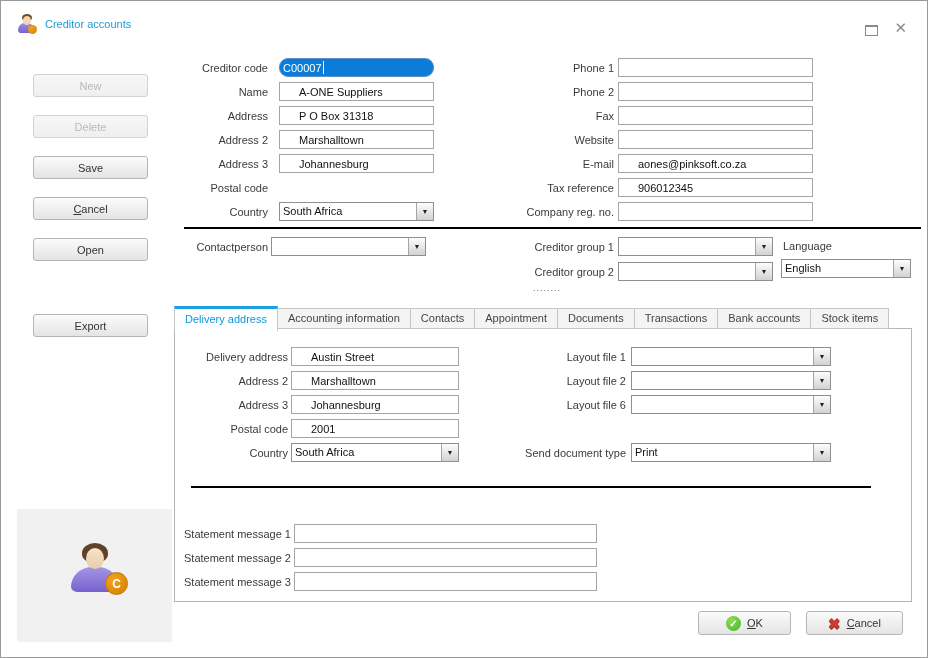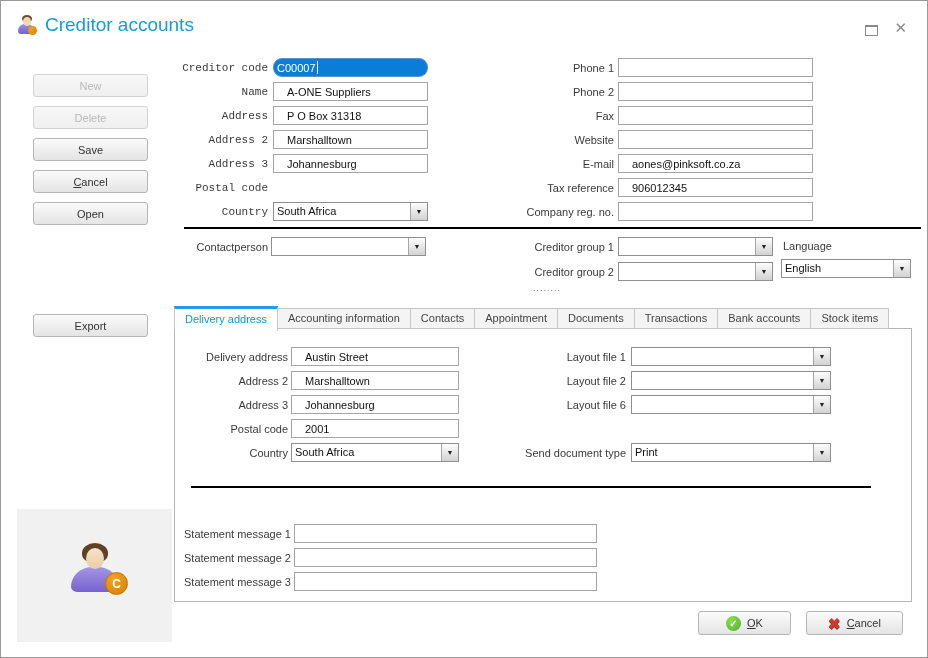--- a/index.html
+++ b/index.html
@@ -5,62 +5,62 @@
   :root{
     --title-blue:#1a9bd7; --tab-active-blue:#0a99e0; --selection-blue:#0b7cd8;
     --ok-green:#47b02c; --cancel-red:#cc3b2f;
   }
   *{box-sizing:border-box;}
   body{margin:0;font-family:"Liberation Sans",sans-serif;background:#fff;}
   .window{position:relative;width:928px;height:658px;border:1px solid #9a9a9a;background:#fff;overflow:hidden;}
 
   
   .titlebar{position:absolute;left:16px;top:13px;display:flex;align-items:center;gap:8px;}
-  .title{font-size:19px;color:var(--title-blue);}
+  .title{font-size:11px;color:var(--title-blue);}
   .mini-person{position:relative;width:20px;height:20px;}
   .mp-hair{position:absolute;left:5px;top:0;width:10px;height:7px;background:#6f4c2c;border-radius:50% 50% 45% 45%;}
   .mp-face{position:absolute;left:6px;top:2px;width:8px;height:9px;background:#f2d7b4;border-radius:50%;}
   .mp-body{position:absolute;left:1px;top:9px;width:16px;height:10px;background:linear-gradient(#9c8fe0,#7662cf);border-radius:8px 8px 4px 4px;}
   .mp-badge{position:absolute;right:0;bottom:0;width:9px;height:9px;background:radial-gradient(circle at 35% 30%,#f2a31d,#d57f06);border-radius:50%;}
   .btn-max{position:absolute;right:49px;top:24px;width:13px;height:11px;border:1px solid #8a8a8a;border-top-width:2px;cursor:pointer;}
   .btn-close{position:absolute;right:20px;top:18px;font-size:15px;color:#8a8a8a;cursor:pointer;}
 
   
   .winbtn{font-family:"Liberation Sans",sans-serif;font-size:11px;color:#333;height:23px;
     background:linear-gradient(#fbfbfb,#e4e4e4);border:1px solid #b5b5b5;border-radius:3px;cursor:pointer;}
   .winbtn:disabled{color:#b9b9b9;background:linear-gradient(#f7f7f7,#efefef);border-color:#d2d2d2;}
-  #sidebar-buttons{position:absolute;left:32px;top:73px;width:115px;display:flex;flex-direction:column;gap:9px;}
+  #sidebar-buttons{position:absolute;left:32px;top:73px;width:115px;display:flex;flex-direction:column;gap:18px;}
   .sbbtn{width:115px;}
   .export{position:absolute;left:32px;top:313px;width:115px;}
 
   
   .avatar-panel{position:absolute;left:16px;top:508px;width:155px;height:133px;background:#f1f1f1;}
   .person{position:absolute;left:54px;top:34px;width:48px;height:50px;}
   .p-hair{position:absolute;left:11px;top:0;width:26px;height:20px;background:#5f4126;border-radius:50% 50% 45% 45%;}
   .p-face{position:absolute;left:15px;top:5px;width:18px;height:21px;background:linear-gradient(#f6e3c8,#e9cda6);border-radius:50%;}
   .p-body{position:absolute;left:0;top:24px;width:48px;height:25px;background:linear-gradient(#a396e4,#7662cf);border-radius:24px 24px 8px 8px / 22px 22px 6px 6px;}
   .p-badge{position:absolute;right:-9px;bottom:-2px;width:23px;height:23px;border-radius:50%;
     background:radial-gradient(circle at 35% 30%,#f2a31d,#d57f06);border:1px solid #c37405;
     color:#fff;font-weight:bold;font-size:12px;display:flex;align-items:center;justify-content:center;}
 
   
   .rows{position:absolute;z-index:2;}
   .frow{display:flex;align-items:center;height:19px;margin-bottom:5px;}
   .flabel{font-size:11px;color:#3a3a3a;text-align:right;white-space:nowrap;}
   .tinput{border:1px solid #a5a5a5;height:19px;font-family:"Liberation Sans",sans-serif;font-size:11px;
-    padding:1px 13px;color:#111;background:#fff;}
+    padding:1px 19px;color:#111;background:#fff;}
   .tinput.focused{display:flex;align-items:center;background:var(--selection-blue);border-color:#5e90c4;padding:0 3px;border-radius:9px;}
   .seltext{color:#fff;}
   .caret{width:1px;height:13px;background:#fff;margin-left:1px;}
   .combo{height:19px;border:1px solid #8f8f8f;background:#fff;display:flex;align-items:stretch;cursor:pointer;}
   .ctext{flex:1;font-size:11px;color:#111;padding:2px 3px;overflow:hidden;white-space:nowrap;}
   .cbtn{width:17px;border-left:1px solid #a5a5a5;background:linear-gradient(#fdfdfd,#d2d2d2);
     font-size:7px;color:#222;display:flex;align-items:center;justify-content:center;}
 
-  .main-left{left:178px;top:57px;}  .main-left .flabel{width:89px;margin-right:5px;font-family:Liberation Mono, monospace;}  .main-left .tinput,.main-left .combo{width:155px;}
+  .main-left{left:178px;top:57px;}  .main-left .flabel{width:89px;margin-right:11px;}  .main-left .tinput,.main-left .combo{width:155px;}
   .main-right{left:510px;top:57px;} .main-right .flabel{width:103px;margin-right:4px;} .main-right .tinput,.main-right .combo{width:195px;}
   .mid-left{left:178px;top:236px;}  .mid-left .flabel{width:89px;margin-right:3px;}   .mid-left .combo{width:155px;}
   .mid-right{left:510px;top:236px;} .mid-right .frow{margin-bottom:6px;} .mid-right .flabel{width:103px;margin-right:4px;} .mid-right .combo{width:155px;}
   .lang-label{position:absolute;left:782px;top:239px;font-size:11px;color:#3a3a3a;z-index:2;}
   .lang-combo{position:absolute;left:780px;top:258px;width:130px;z-index:2;}
   .dots{position:absolute;left:532px;top:282px;font-size:9px;color:#666;letter-spacing:1px;z-index:2;}
 
   .sep1{position:absolute;left:183px;top:226px;width:737px;height:2px;background:#000;}
   .sep2{position:absolute;left:190px;top:485px;width:680px;height:2px;background:#000;z-index:2;}
 

